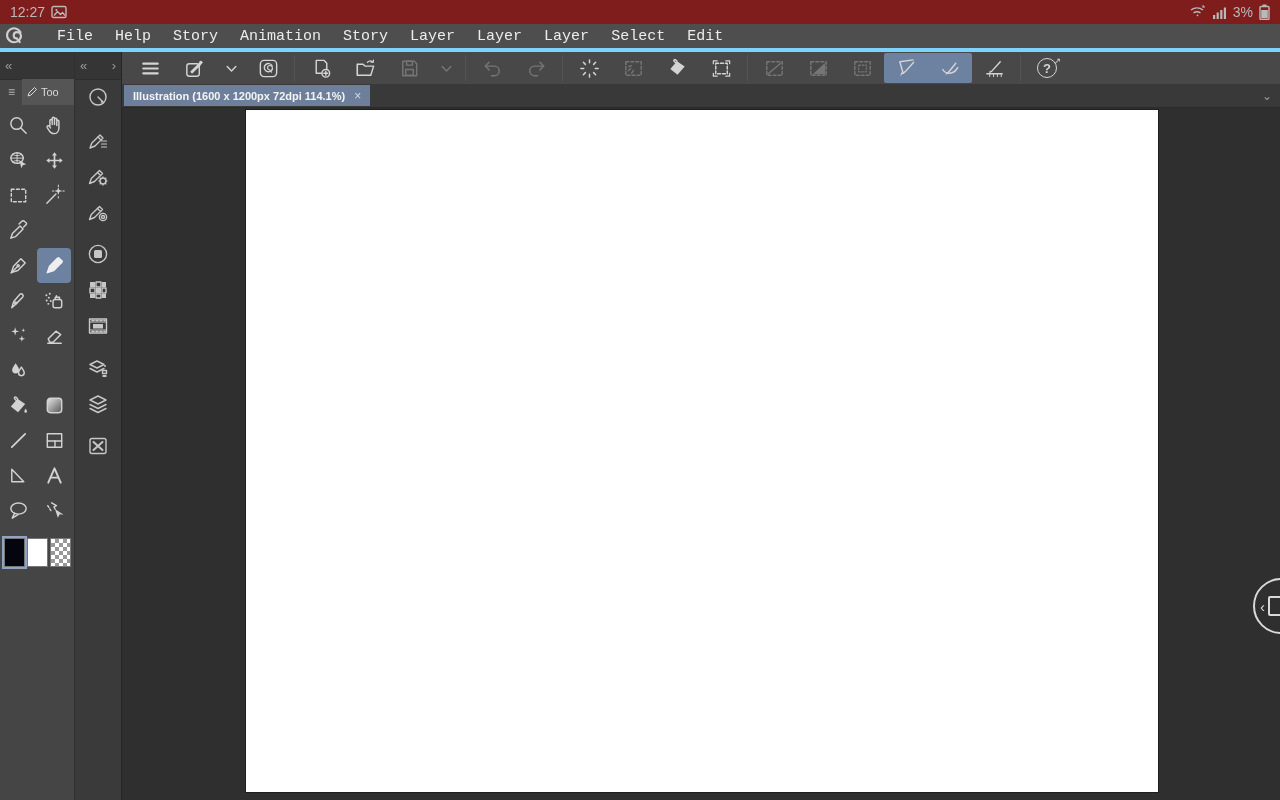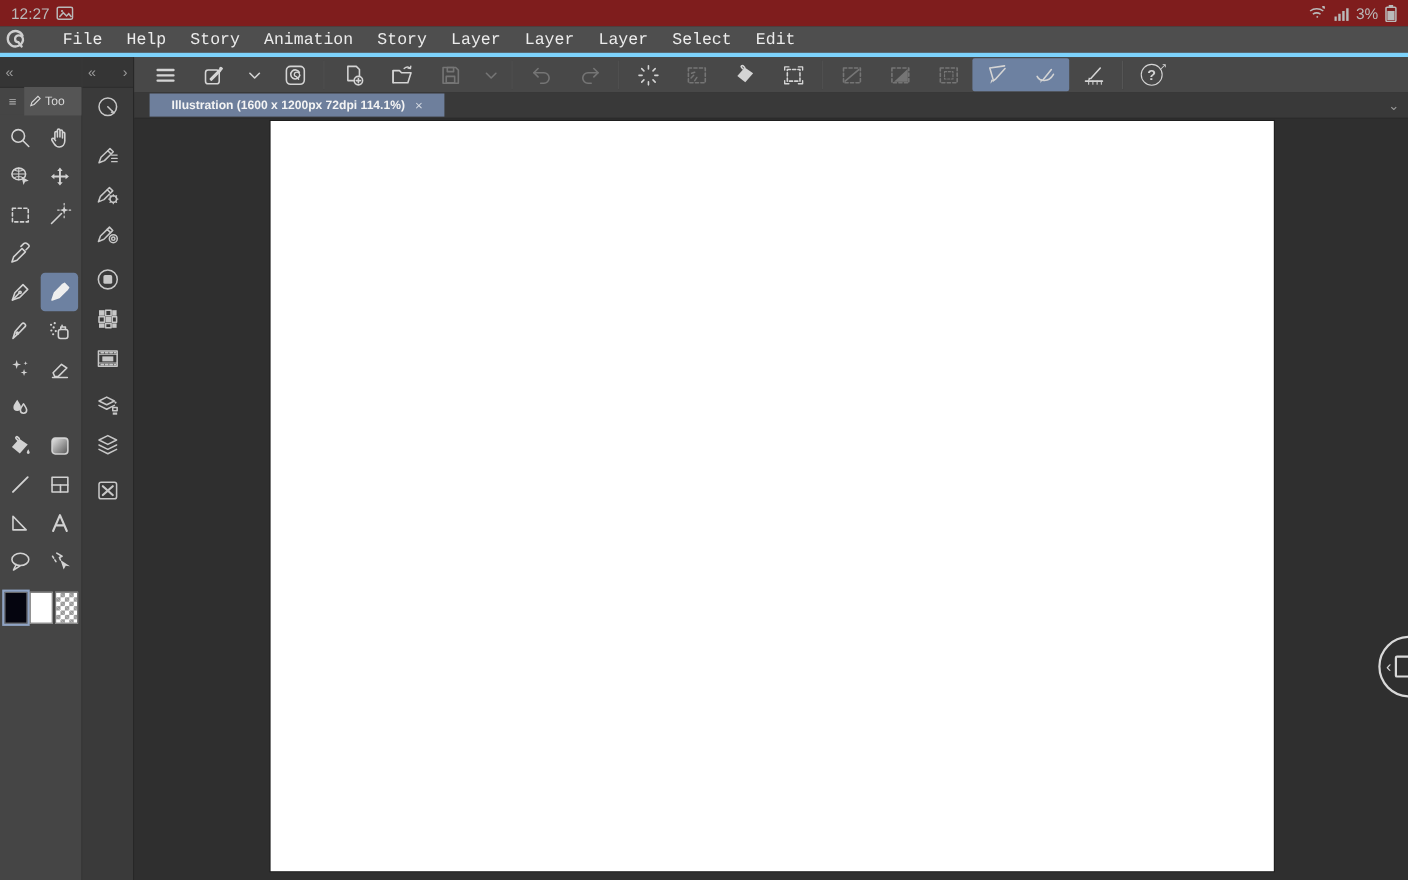--- a/index.html
+++ b/index.html
@@ -69,22 +69,22 @@
   .cmd.dis { opacity:.32; pointer-events:none; }
   .cmd-sep { width:1px; height:26px; background:#393939; border-right:1px solid #555; margin:0 4px; }
   .cmd-active-group { display:flex; background:#6d81a1; border-radius:2px; height:30px; }
   .help-cmd { position:relative; }
   .help-bubble { width:20px; height:20px; border:1.6px solid #d4d4d4; border-radius:50%;
                  display:flex; align-items:center; justify-content:center;
                  color:#d4d4d4; font-size:13px; font-weight:bold; }
   .help-arrow { position:absolute; top:3px; right:8px; color:#d4d4d4; font-size:9px; }
 
   .tabbar { height:24px; background:#393939; display:flex; align-items:center; border-bottom:1px solid #2a2a2a; }
-  .doc-tab { margin-left:14px; height:21px; background:#6e7f9c; display:flex; align-items:center;
-             padding:0 20px; font-size:11px; font-weight:bold; color:#f4f4f4; cursor:pointer; }
+  .doc-tab { margin-left:2px; height:21px; background:#6e7f9c; display:flex; align-items:center;
+             padding:0 9px; font-size:11px; font-weight:bold; color:#f4f4f4; cursor:pointer; }
   .doc-tab .close { margin-left:9px; font-weight:normal; color:#d6dbe4; font-size:12px; cursor:pointer; }
   .tab-chevron { margin-left:auto; margin-right:8px; color:#9a9a9a; font-size:12px; cursor:pointer; }
 
   .canvas-area { flex:1; background:#2f2f2f; position:relative; overflow:hidden; }
   .canvas { position:absolute; left:124px; top:2px; width:912px; height:682px; background:#fff;
             box-shadow:0 0 0 1px rgba(0,0,0,.35); cursor:crosshair; }
 
   .drawer-handle { position:absolute; top:470px; right:-29px; width:56px; height:56px;
                    border:2.5px solid #d9d9d9; border-radius:50%; display:flex; align-items:center;
                    padding-left:5px; gap:3px; cursor:pointer; }

